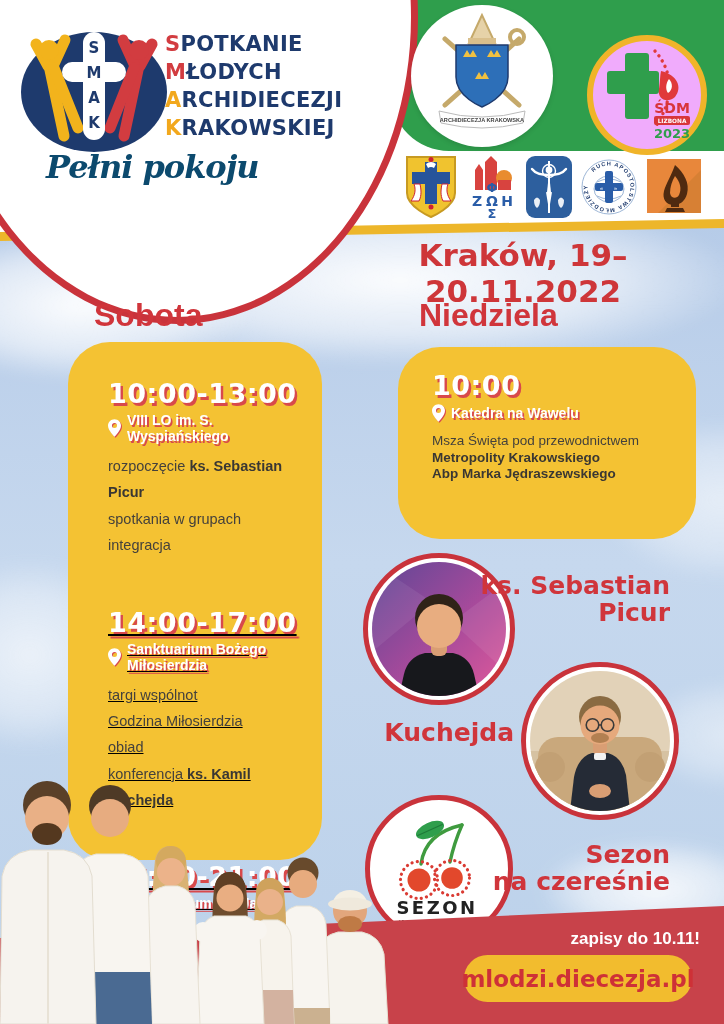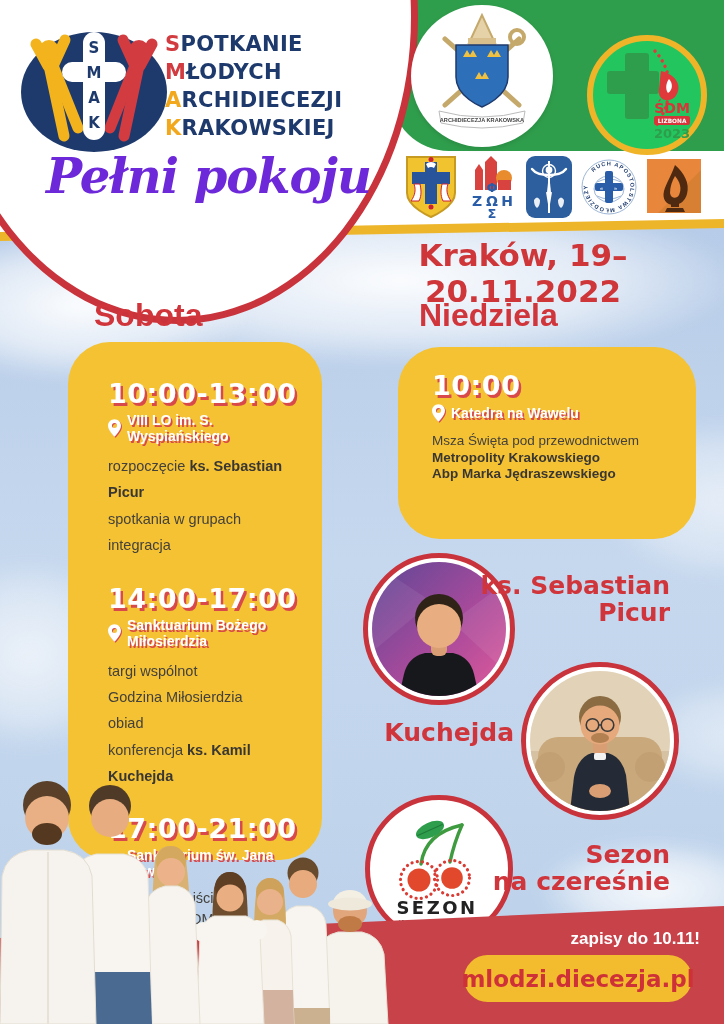--- a/index.html
+++ b/index.html
@@ -23,48 +23,48 @@
 
   
   .hero{position:absolute;left:-64px;top:-290px;width:468px;height:600px;border-radius:50%;
     background:#fff;border:7px solid #c9333b;}
   .smak-svg{position:absolute;left:18px;top:24px;}
   .title-block{position:absolute;left:165px;top:30px;font-family:"DejaVu Sans",sans-serif;
     font-weight:bold;font-size:21px;line-height:28px;color:#1e3a6d;letter-spacing:.3px;}
   .title-block .r{color:#d23c40;}
   .title-block .y{color:#f2a81d;}
   .motto{position:absolute;left:46px;top:148px;font-family:"DejaVu Serif",serif;
-    font-style:italic;font-weight:bold;font-size:48px;color:#6d28d9;letter-spacing:-1px;}
+    font-style:italic;font-weight:bold;font-size:32px;color:#0c4a6e;letter-spacing:-1px;}
 
   
   .crest-circle{position:absolute;left:411px;top:5px;width:142px;height:142px;border-radius:50%;
     background:#fff;box-shadow:0 2px 5px rgba(0,0,0,.12);}
   .sdm-circle{position:absolute;left:587px;top:35px;width:108px;height:108px;border-radius:50%;
-    background:#22c55e;border:6px solid #f0b429;}
+    background:#f0abfc;border:6px solid #f0b429;}
   .partners{position:absolute;left:404px;top:155px;display:flex;gap:9px;align-items:center;}
 
   
   .date{position:absolute;left:325px;top:237px;width:396px;text-align:center;
     font-family:"DejaVu Sans",sans-serif;font-weight:bold;font-size:31px;color:#ce3639;}
   .day{position:absolute;font-family:Liberation Sans, sans-serif;font-weight:bold;font-size:32px;color:#d0353b;}
   .day.sat-h{left:94px;top:297px;}
   .day.sun-h{left:419px;top:297px;}
 
   
   .ybox{position:absolute;background:#f4c233;border-radius:42px;box-sizing:border-box;}
   .ybox.sat{left:68px;top:342px;width:254px;height:518px;padding:36px 18px 0 40px;}
   .ybox.sun{left:398px;top:347px;width:298px;height:192px;padding:23px 14px 0 34px;}
   .time{font-family:"DejaVu Sans",sans-serif;font-weight:bold;font-size:27px;color:#fff;
     letter-spacing:.5px;text-shadow:2.5px 2.5px 0 #d8494b;}
   .place{display:flex;align-items:center;gap:6px;margin-top:3px;
     font-weight:bold;font-size:14px;color:#fff;text-shadow:1.8px 1.8px 0 #d8494b;}
   .pin{flex:0 0 auto;filter:drop-shadow(1.5px 1.5px 0 #d8494b);}
   .body-lines{margin-top:9px;font-size:14.5px;color:#44413c;line-height:1.82;}
   .body-lines b{color:#3a3733;}
-  .sched-item + .sched-item{margin-top:24px;}
+  .sched-item + .sched-item{margin-top:48px;text-decoration:underline;}
   .highlight{font-size:21px;font-weight:bold;color:#3a3733;margin-top:2px;}
   .sub{margin-left:58px;margin-top:6px;font-size:13px;line-height:1.22;color:#44413c;}
   .sun-para{margin-top:11px;font-size:13.5px;line-height:1.24;color:#44413c;}
   .sun-para b{color:#3a3733;}
 
   
   .pcircle{position:absolute;border-radius:50%;border:5px solid #c9333b;background:#fff;
     padding:4px;box-sizing:border-box;}
   .pcircle .photo{width:100%;height:100%;border-radius:50%;overflow:hidden;}
   .pc-seb{left:363px;top:553px;width:152px;height:152px;}

